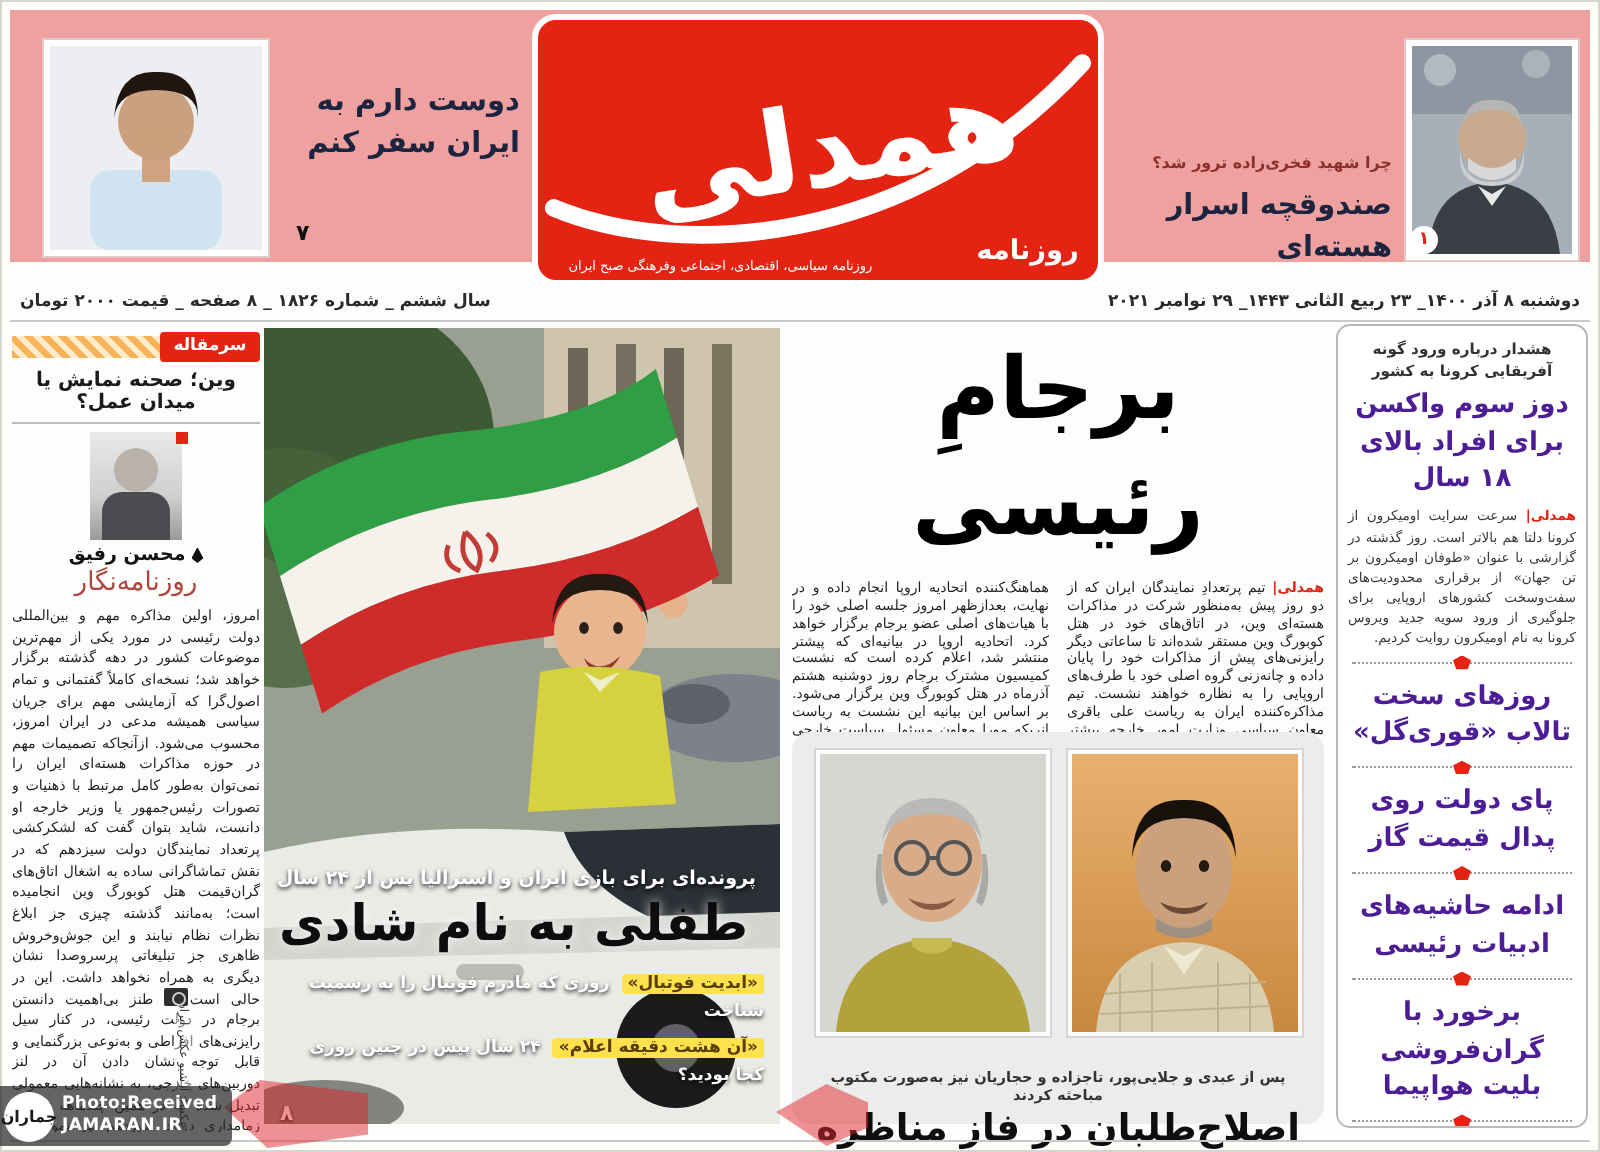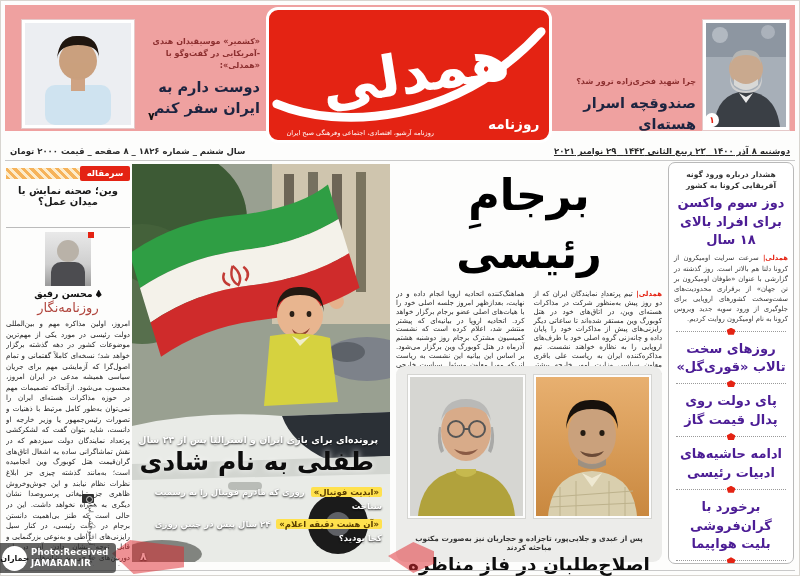--- a/index.html
+++ b/index.html
@@ -30,34 +30,34 @@
   #right-promo-text { left:556px; top:42px; width:140px;margin-top:34px; }
   .promo-kicker { color:#8c2f2f; font-size:8px; font-weight:bold; line-height:1.5; }
   .promo-headline { color:#1d2440; font-size:14.5px; font-weight:bold; line-height:1.45; margin-top:5px; }
   .promo-badge-7 { position:absolute; left:148px; top:110px; color:#111; font-size:11px; font-weight:bold; }
   .promo-badge-1 {
     position:absolute; left:705px; top:113px; width:14px; height:14px; background:#fff;
     border-radius:50% 50% 50% 0; color:#e42313; font-size:9px; font-weight:bold;
     display:flex; align-items:center; justify-content:center;
   }
   .dateline { position:absolute; top:146px; font-size:8.5px; color:#2a2a2a; font-weight:bold; }
-  #dateline-right { right:10px;text-decoration:underline; }
+  #dateline-right { right:10px; }
   #dateline-left { left:10px; direction:rtl; }
   .header-rule { position:absolute; left:5px; top:160px; width:790px; height:1px; background:#c9c9c9; }
   .bottom-rule { position:absolute; left:5px; top:570px; width:790px; height:1px; background:#c9c9c9; }
 
   
   #editorial { position:absolute; left:6px; top:166px; width:124px; height:400px; overflow:hidden; }
   .ed-header { position:relative; height:15px; margin-bottom:4px; }
   .ed-hatch { position:absolute; right:50px; top:2px; left:0; height:11px;
     background:repeating-linear-gradient(45deg,#f6b35a 0 3px,#fdeccb 3px 6px); }
   .ed-label { position:absolute; right:0; top:0; width:50px; height:15px; background:#e42313;
     color:#fff; font-size:8.5px; font-weight:bold; text-align:center; line-height:15px; border-radius:2px; }
   .ed-title { font-size:10px; font-weight:bold; color:#1a1a1a; text-align:center;
-    border-bottom:1px solid #bbb; padding-bottom:20px; margin-bottom:4px; }
+    border-bottom:1px solid #bbb; padding-bottom:4px; margin-bottom:4px; }
   .ed-author { text-align:center; position:relative; }
   .ed-photo { position:relative; width:46px; height:54px; margin:0 auto;
     background:linear-gradient(180deg,#e9e9e9 0%,#cfcfcf 60%,#9a9a9a 100%); overflow:hidden; }
   .ed-photo:before { content:""; position:absolute; left:12px; top:8px; width:22px; height:22px;
     border-radius:50%; background:#b9b2a8; }
   .ed-photo:after { content:""; position:absolute; left:6px; top:30px; width:34px; height:24px;
     border-radius:10px 10px 0 0; background:#4c4c50; }
   .ed-photo-mark { position:absolute; top:0; right:calc(50% - 26px); width:6px; height:6px; background:#e42313; }
   .ed-name-row { display:flex; align-items:center; justify-content:center; gap:3px; margin-top:2px;text-align:center; }
   .pen-nib { width:6px; height:8px; background:#111; clip-path:polygon(50% 0,100% 70%,50% 100%,0 70%); }
@@ -144,32 +144,31 @@
     <svg width="106" height="102" viewBox="0 0 106 102">
       <rect width="106" height="102" fill="#eceef2"></rect>
       <rect x="20" y="62" width="66" height="40" rx="10" fill="#cfe3f0"></rect>
       <rect x="46" y="54" width="14" height="14" fill="#cfa383"></rect>
       <circle cx="53" cy="38" r="19" fill="#caa07e"></circle>
       <path d="M32 36 Q34 12 53 13 Q74 12 74 36 Q74 22 53 22 Q34 22 32 36 Z" fill="#20160f"></path>
       <path d="M40 50 Q53 60 66 50 L66 40 L40 40 Z" fill="#caa07e" opacity=".4"></path>
     </svg>
   </div>
   <div class="promo-text" id="left-promo-text">
-    <div class="promo-kicker">«کشمیر» موسیقیدان هندی -آمریکایی در گفت‌وگو با «همدلی»:</div>
     <div class="promo-headline">دوست دارم به ایران سفر کنم</div>
   </div>
   <div class="promo-badge-7">۷</div>
 
   <div class="logo-box">
     <svg viewBox="0 0 286 136">
       <path d="M8 96 C 70 122, 190 118, 278 22" stroke="#ffffff" stroke-width="9" fill="none" stroke-linecap="round"></path>
       <text x="150" y="84" font-size="58" font-weight="bold" fill="#ffffff" text-anchor="middle" font-family="DejaVu Sans, sans-serif" transform="rotate(-9 150 70)">همدلی</text>
       <text x="250" y="122" font-size="14" font-weight="bold" fill="#ffffff" text-anchor="middle" font-family="DejaVu Sans, sans-serif">روزنامه</text>
     </svg>
-    <div class="logo-tagline">روزنامه آرشیو، اقتصادی، اجتماعی وفرهنگی صبح ایران</div>
+    <div class="logo-tagline">روزنامه سیاسی، اقتصادی، اجتماعی وفرهنگی صبح ایران</div>
   </div>
 
   <div class="promo-photo" id="right-promo-photo">
     <svg width="80" height="104" viewBox="0 0 80 104">
       <rect width="80" height="104" fill="#a7afb8"></rect>
       <rect x="0" y="0" width="80" height="34" fill="#8d96a1"></rect>
       <circle cx="14" cy="12" r="8" fill="#c2c8cf" opacity=".7"></circle>
       <circle cx="62" cy="9" r="7" fill="#b8bec6" opacity=".7"></circle>
       <path d="M8 104 Q10 70 40 68 Q70 70 74 104 Z" fill="#3a3f45"></path>
       <path d="M33 70 L40 80 L47 70 L40 74 Z" fill="#e9e9e9"></path>

